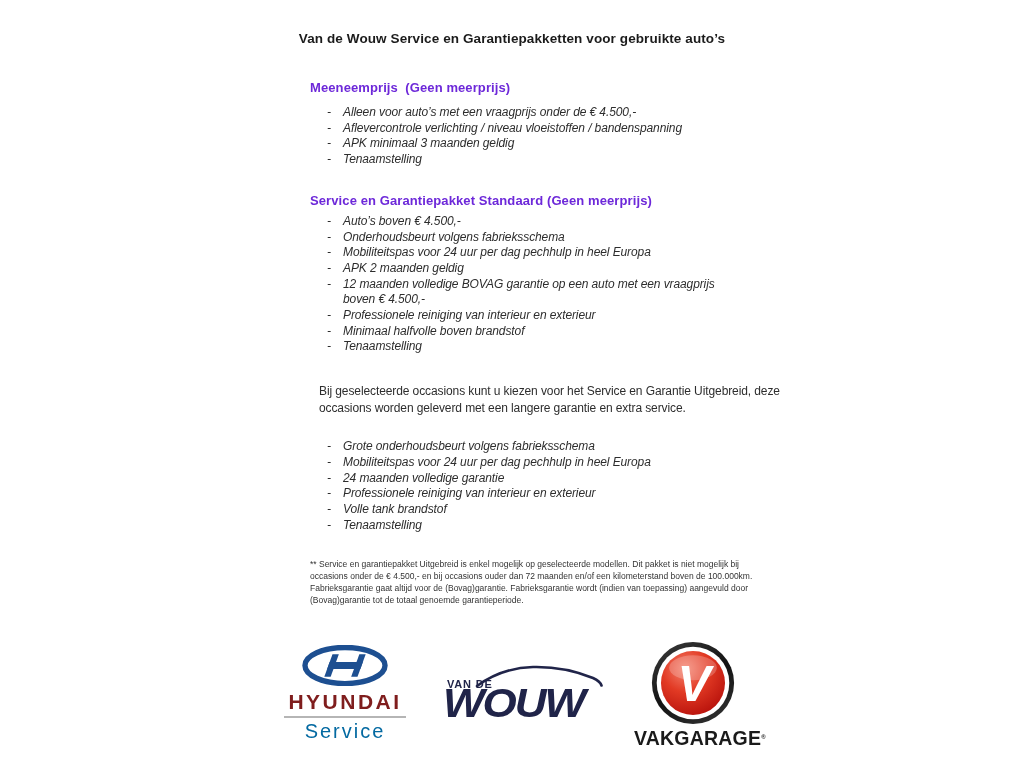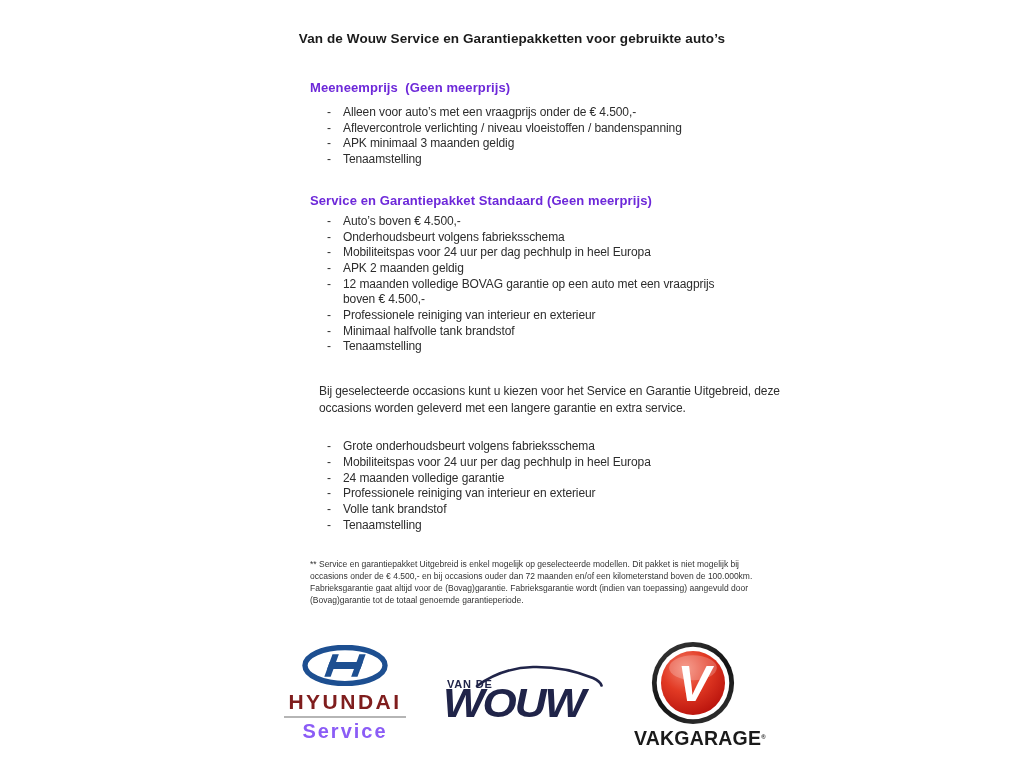--- a/index.html
+++ b/index.html
@@ -21,21 +21,21 @@
 
   .content { position: absolute; left: 310px; top: 80px; width: 470px; }
 
   .h {
     font-size: 13px; font-weight: bold; color: #6d28d9;
     white-space: pre-wrap; letter-spacing: 0.1px;
   }
   .heading-row { display: flex; align-items: baseline; }
   .price-note { margin-left: 24px; font-size: 13px; font-weight: bold; color: #1b1b1b; }
 
-  ul.bullets { list-style: none; margin: 10px 0 0 0; padding: 0; }
+  ul.bullets { list-style: none; margin: 10px 0 0 0; padding: 0; font-style: italic; }
   ul.bullets li {
     position: relative;
     padding-left: 33px;
     font-size: 12px; line-height: 15.7px; letter-spacing: -0.1px;
     max-width: 412px;
   }
   ul.bullets li::before { content: "-"; position: absolute; left: 17px; }
 
   .sec-2 { margin-top: 25px; }
   .sec-2 ul.bullets { margin-top: 6px; }
@@ -51,21 +51,21 @@
 
   
   .hyundai { position: absolute; left: 283px; top: 645px; width: 124px; text-align: center; }
   .hy-oval { display: block; margin: 0 auto 6px auto; width: 88px; height: 41px; }
   .hy-word {
     font-size: 21px; font-weight: bold; color: #7f1d1d;
     letter-spacing: 2.5px; line-height: 20px; white-space: nowrap;
   }
   .hy-rule { height: 2px; background: #b5b5b5; margin: 4px 1px 3px 1px; }
   .hy-service {
-    font-size: 20px; font-weight: bold; color: #8b5cf6;
+    font-size: 20px; font-weight: normal; color: #0369a1;
     letter-spacing: 2px; line-height: 21px;
   }
 
   .wouw { position: absolute; left: 443px; top: 661px; width: 168px; height: 75px; color: #202449; }
   .wouw-swoosh { position: absolute; left: 32px; top: 3px; width: 130px; height: 24px; }
   .wouw-top {
     position: absolute; left: 4px; top: 17px;
     font-size: 11px; font-weight: bold; letter-spacing: 0.8px;
   }
   .wouw-word {
@@ -106,21 +106,21 @@
 
     <section class="sec-2">
       <div class="h">Service en Garantiepakket Standaard (Geen meerprijs)</div>
       <ul class="bullets">
         <li>Auto’s boven € 4.500,-</li>
         <li>Onderhoudsbeurt volgens fabrieksschema</li>
         <li>Mobiliteitspas voor 24 uur per dag pechhulp in heel Europa</li>
         <li>APK 2 maanden geldig</li>
         <li>12 maanden volledige BOVAG garantie op een auto met een vraagprijs boven € 4.500,-</li>
         <li>Professionele reiniging van interieur en exterieur</li>
-        <li>Minimaal halfvolle tank brandstof</li>
+        <li>Minimaal halfvolle boven brandstof</li>
         <li>Tenaamstelling</li>
       </ul>
     </section>
 
     <p class="intro">Bij geselecteerde occasions kunt u kiezen voor het Service en Garantie Uitgebreid, deze occasions worden geleverd met een langere garantie en extra service.</p>
 
     <section class="sec-3">
       <ul class="bullets">
         <li>Grote onderhoudsbeurt volgens fabrieksschema</li>
         <li>Mobiliteitspas voor 24 uur per dag pechhulp in heel Europa</li>

